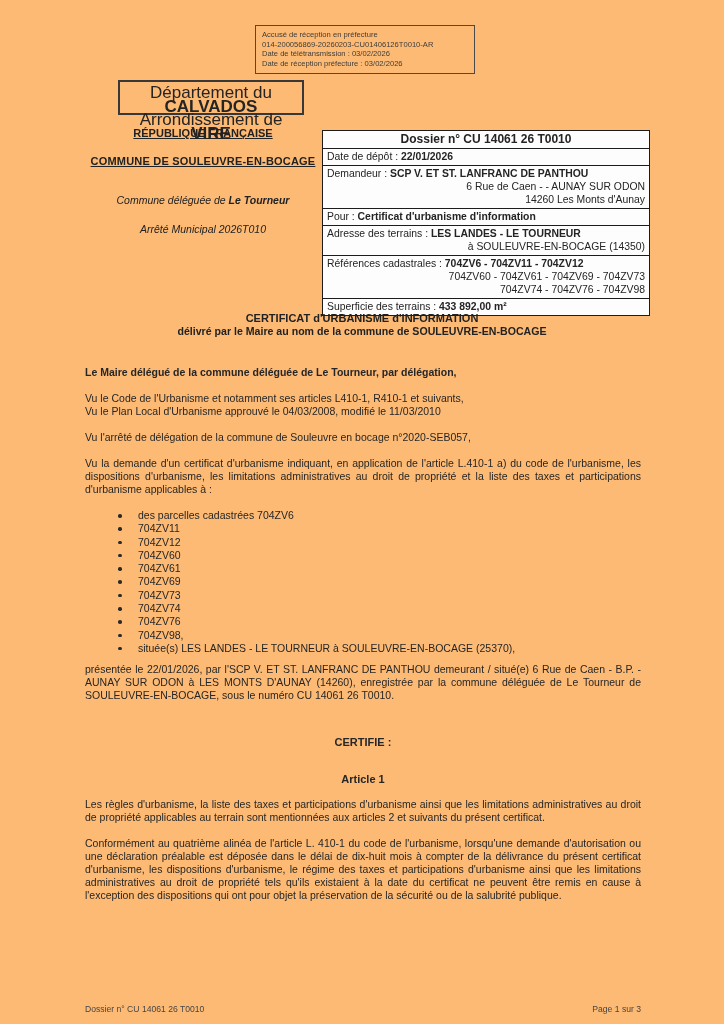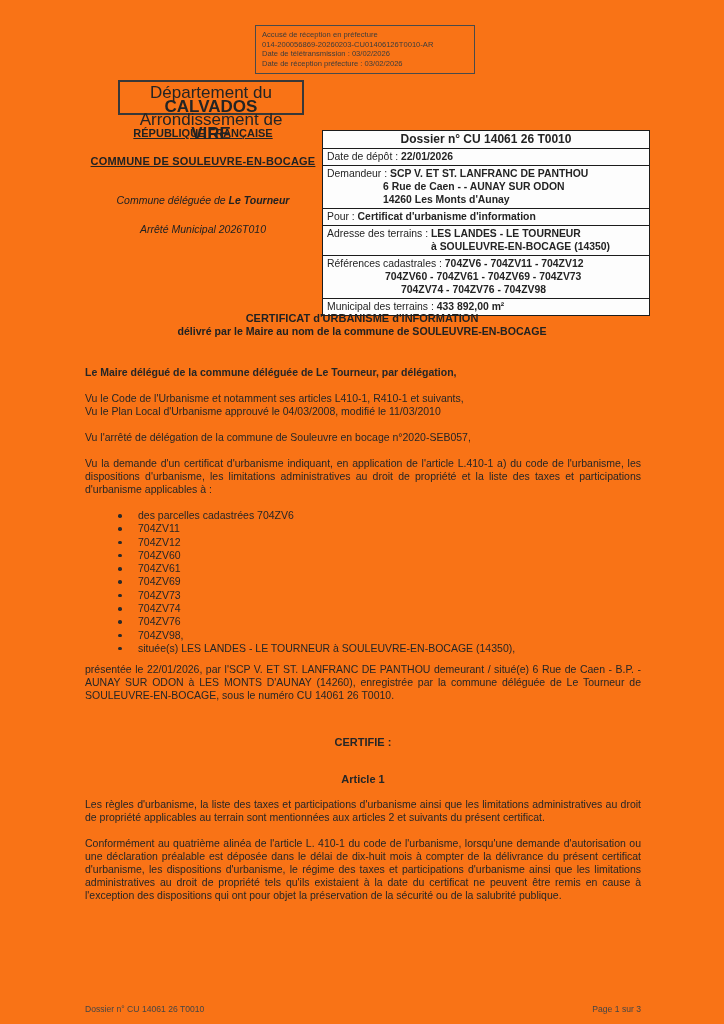--- a/index.html
+++ b/index.html
@@ -4,21 +4,21 @@
 <style>
   html,body{margin:0;padding:0;}
   body{
     width:724px;height:1024px;
     background:#ffffff;
     position:relative;
     font-family:"Liberation Sans","DejaVu Sans",sans-serif;
     color:#1f1f1f;
     -webkit-font-smoothing:antialiased;
   }
-  .page{position:absolute;inset:0;background:#f97316;overflow:hidden;}
+  .page{position:absolute;inset:0;background:#fdba74;overflow:hidden;}
 
   
   .stamp-box{
     position:absolute;left:255px;top:25px;width:206px;
     border:1px solid #4a4a4a;
     padding:4px 6px 5px 6px;
     font-size:7.6px;line-height:9.6px;color:#3c3c3c;
   }
 
   
@@ -46,21 +46,21 @@
     position:absolute;left:322px;top:130px;width:326px;
     border:1px solid #1c1c1c;
     font-size:10.4px;line-height:13px;color:#242424;
     background:#fdfdfd;
   }
   .dt-row{border-bottom:1px solid #1c1c1c;padding:1px 4px 2px 4px;}
   .dt-row:last-child{border-bottom:none;}
   .dt-header{font-weight:bold;font-size:12px;text-align:center;line-height:15px;padding:1px 4px;}
   .dt-label{font-weight:normal;}
   .dt-value{font-weight:bold;}
-  .dt-line{font-weight:bold;}
+  .dt-line{font-weight:normal;text-align:right;}
   .ind-56{padding-left:56px;}
   .ind-104{padding-left:104px;}
   .ind-58{padding-left:58px;}
   .ind-74{padding-left:74px;}
 
   
   .doc-title{
     position:absolute;left:42px;top:312px;width:640px;
     text-align:center;font-weight:bold;color:#222;
   }
@@ -135,21 +135,21 @@
     <div class="dt-row">
       <div><span class="dt-label">Adresse des terrains : </span><span class="dt-value">LES LANDES  - LE TOURNEUR</span></div>
       <div class="dt-line ind-104">à SOULEUVRE-EN-BOCAGE (14350)</div>
     </div>
     <div class="dt-row">
       <div><span class="dt-label">Références cadastrales : </span><span class="dt-value">704ZV6 - 704ZV11 - 704ZV12</span></div>
       <div class="dt-line ind-58">704ZV60 - 704ZV61 - 704ZV69 - 704ZV73</div>
       <div class="dt-line ind-74">704ZV74 - 704ZV76 - 704ZV98</div>
     </div>
     <div class="dt-row">
-      <span class="dt-label">Municipal des terrains : </span><span class="dt-value">433 892,00 m²</span>
+      <span class="dt-label">Superficie des terrains : </span><span class="dt-value">433 892,00 m²</span>
     </div>
   </div>
 
   <div class="doc-title">
     <p class="t1">CERTIFICAT d'URBANISME d'INFORMATION</p>
     <p class="t2">délivré par le Maire au nom de la commune de SOULEUVRE-EN-BOCAGE</p>
   </div>
 
   <div class="body-text">
     <p class="opening">Le Maire délégué de la commune déléguée de Le Tourneur, par délégation,</p>
@@ -161,21 +161,21 @@
       <li>des parcelles cadastrées 704ZV6</li>
       <li>704ZV11</li>
       <li>704ZV12</li>
       <li>704ZV60</li>
       <li>704ZV61</li>
       <li>704ZV69</li>
       <li>704ZV73</li>
       <li>704ZV74</li>
       <li>704ZV76</li>
       <li>704ZV98,</li>
-      <li>située(s)  LES LANDES  - LE TOURNEUR à SOULEUVRE-EN-BOCAGE (14350),</li>
+      <li>située(s)  LES LANDES  - LE TOURNEUR à SOULEUVRE-EN-BOCAGE (25370),</li>
     </ul>
     <p class="presentee">présentée le 22/01/2026, par l'SCP V. ET ST. LANFRANC DE PANTHOU   demeurant / situé(e) 6 Rue de Caen - B.P.   - AUNAY SUR ODON à LES MONTS D'AUNAY (14260), enregistrée par la commune déléguée de Le Tourneur de SOULEUVRE-EN-BOCAGE, sous le numéro CU 14061 26 T0010.</p>
     <p class="certifie">CERTIFIE :</p>
     <p class="article-title">Article 1</p>
     <p class="a1p1">Les règles d'urbanisme, la liste des taxes et participations d'urbanisme ainsi que les limitations administratives au droit de propriété applicables au terrain sont mentionnées aux articles 2 et suivants du présent certificat.</p>
     <p class="a1p2">Conformément au quatrième alinéa de l'article L. 410-1 du code de l'urbanisme, lorsqu'une demande d'autorisation ou une déclaration préalable est déposée dans le délai de dix-huit mois à compter de la délivrance du présent certificat d'urbanisme, les dispositions d'urbanisme, le régime des taxes et participations d'urbanisme ainsi que les limitations administratives au droit de propriété tels qu'ils existaient à la date du certificat ne peuvent être remis en cause à l'exception des dispositions qui ont pour objet la préservation de la sécurité ou de la salubrité publique.</p>
   </div>
 
   <div class="footer">
     <span>Dossier n° CU 14061 26 T0010</span>

